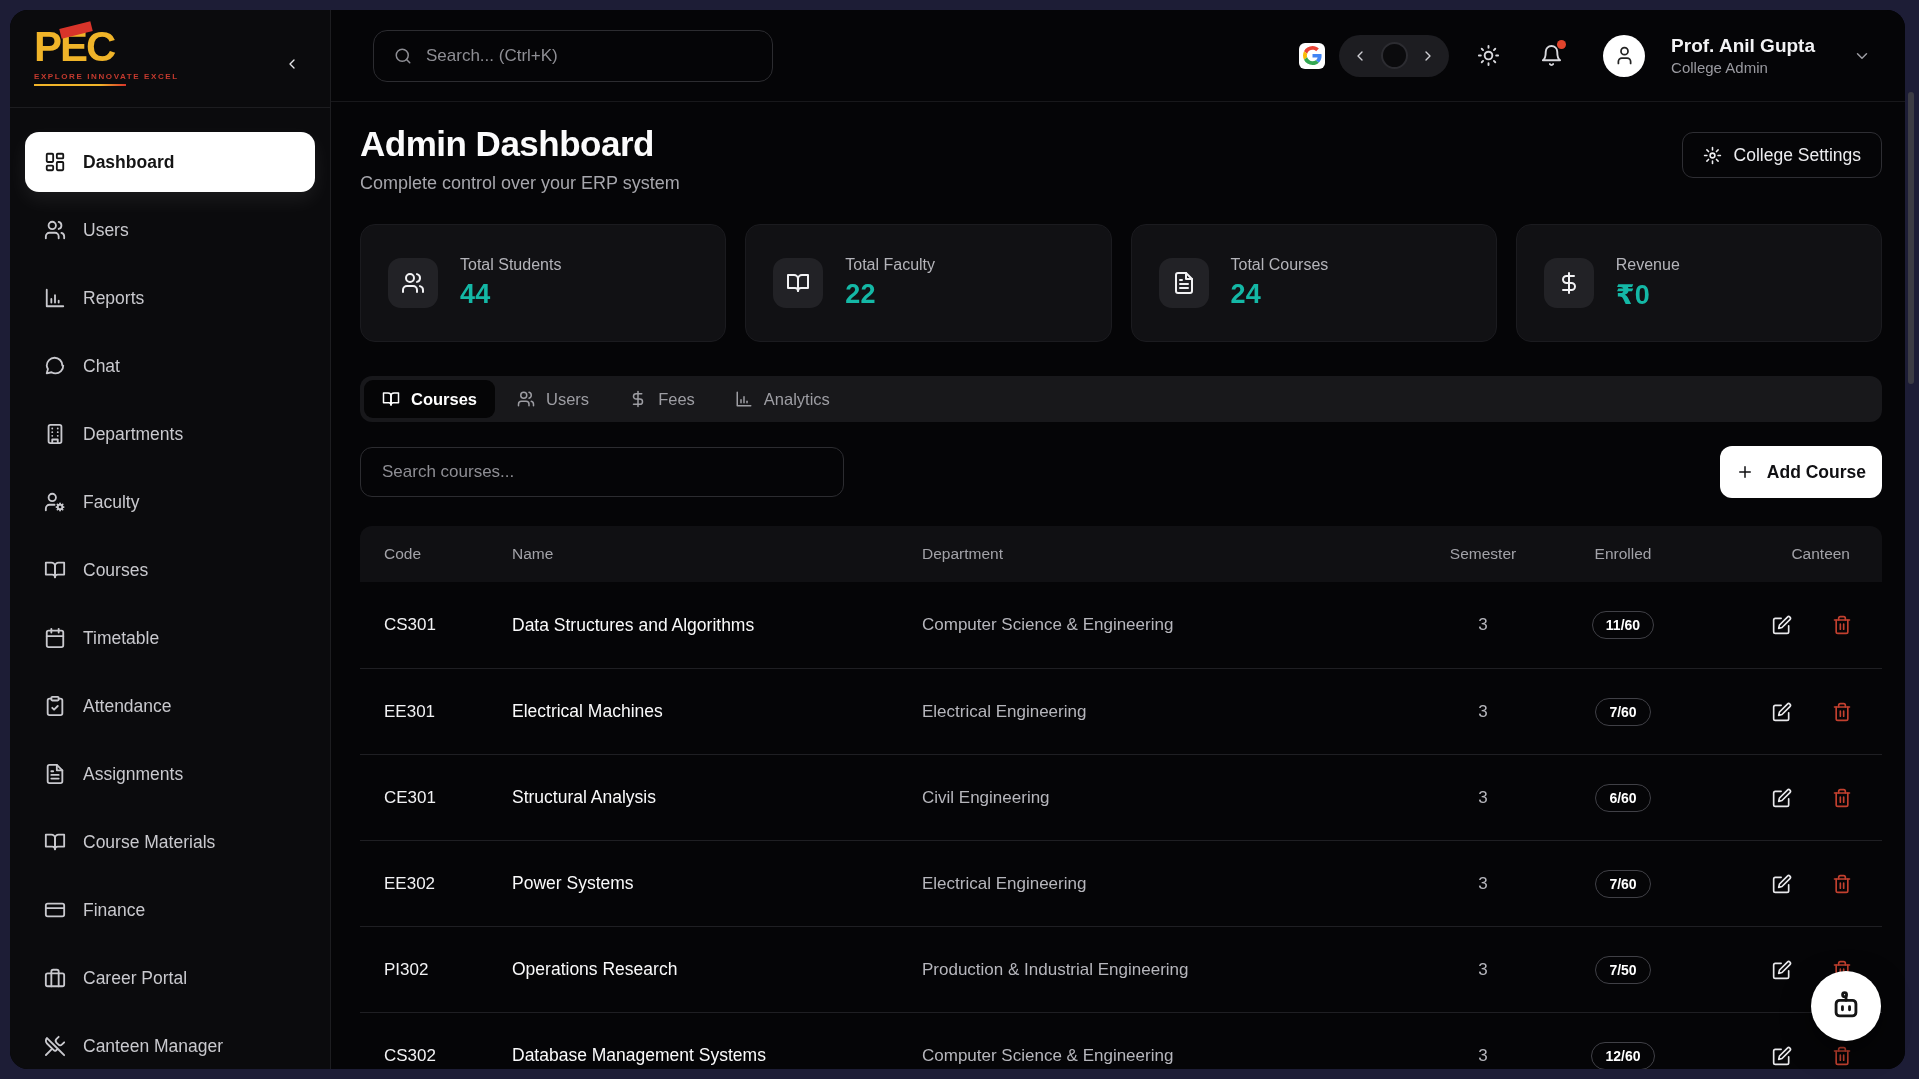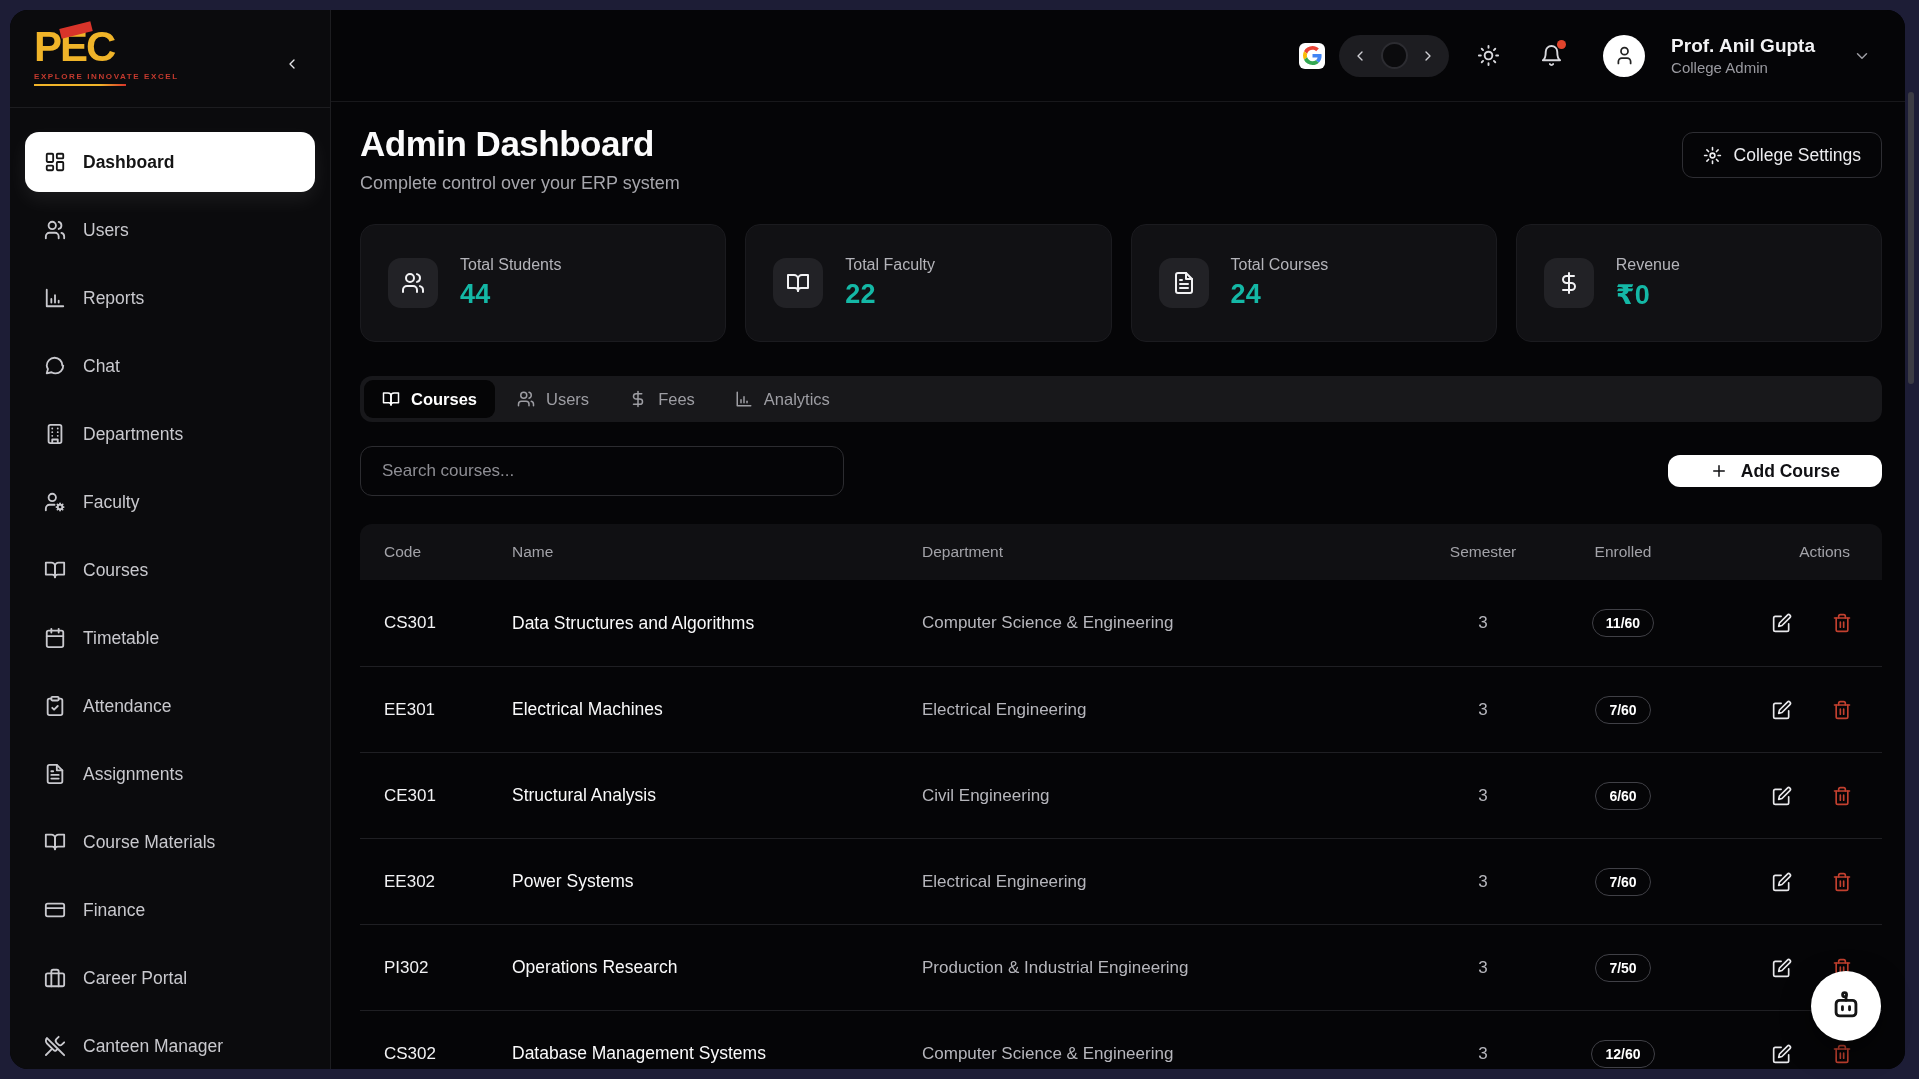--- a/index.html
+++ b/index.html
@@ -67,21 +67,21 @@
   .stat-label { font-size:16px; color:#b4b4ba; }
   .stat-value { font-size:27px; font-weight:800; color:#14b8a6; margin-top:5px; letter-spacing:.3px; }
   .tabs-bar { margin-top:34px; height:46px; background:#18181b; border-radius:12px; display:flex; align-items:center; gap:4px; padding:4px; }
   .tab { display:flex; align-items:center; gap:11px; height:38px; padding:0 18px; border-radius:9px; color:#9d9da3; font-size:16.5px; background:none; border:none; font-family:inherit; cursor:pointer; }
   .tab svg { width:18px; height:18px; }
   .tab.active { background:#050506; color:#fff; font-weight:700; }
   .toolbar { margin-top:24px; display:flex; align-items:center; justify-content:space-between; }
   .course-search { width:484px; height:50px; border:1px solid #2c2c30; border-radius:12px; display:flex; align-items:center; padding:0 21px; }
   .course-search input { width:100%; background:transparent; border:none; outline:none; color:#d2d2d6; font-size:17px; font-family:inherit; }
   .course-search input::placeholder { color:#8e8e94; }
-  .add-btn { height:32px; background:#fff; color:#101013; border:none; border-radius:12px; display:flex; align-items:center; gap:13px; padding:0 42px; font-size:17.5px; font-weight:600; font-family:inherit; cursor:pointer; }
+  .add-btn { height:52px; background:#fff; color:#101013; border:none; border-radius:12px; display:flex; align-items:center; gap:13px; padding:0 16px; font-size:17.5px; font-weight:600; font-family:inherit; cursor:pointer; }
   .add-btn svg { width:18px; height:18px; }
   
   .table { margin-top:28px; border-radius:12px 12px 0 0; overflow:hidden; }
   .thead, .trow { display:grid; grid-template-columns:128px 410px 1fr 110px 170px 150px; align-items:center; padding:0 24px; }
   .thead { height:56px; background:#101013; color:#a2a2a8; font-size:15.5px; }
   .th-sem, .cell-sem { text-align:center; }
   .th-enr, .cell-enr { text-align:center; }
   .th-act { text-align:right; padding-right:8px; }
   .trow { height:86px; }
   .trow + .trow { border-top:1px solid #1f1f23; }
@@ -269,20 +269,29 @@
           </span>
           <span>Canteen Manager</span>
         </div>
 
     </nav>
   </aside>
 
   <div class="main">
 
     <header class="topbar">
+      <div class="search-box">
+        <span class="icon">
+            <svg viewBox="0 0 24 24" fill="none" stroke="currentColor" stroke-width="2" stroke-linecap="round" stroke-linejoin="round" width="100%" height="100%">
+              <circle cx="11" cy="11" r="8"></circle>
+              <path d="m21 21-4.3-4.3"></path>
+            </svg>
+          </span>
+        <input type="text" placeholder="Search... (Ctrl+K)" style="">
+      </div>
       <div class="topbar-right">
         <div class="g-icon">
             <span>
               <svg viewBox="0 0 48 48" width="100%" height="100%">
                 <path fill="#EA4335" d="M24 9.5c3.54 0 6.71 1.22 9.21 3.6l6.85-6.85C35.9 2.38 30.47 0 24 0 14.62 0 6.51 5.38 2.56 13.22l7.98 6.19C12.43 13.72 17.74 9.5 24 9.5z"></path>
                 <path fill="#4285F4" d="M46.98 24.55c0-1.57-.15-3.09-.38-4.55H24v9.02h12.94c-.58 2.96-2.26 5.48-4.78 7.18l7.73 6c4.51-4.18 7.09-10.36 7.09-17.65z"></path>
                 <path fill="#FBBC05" d="M10.53 28.59c-.48-1.45-.76-2.99-.76-4.59s.27-3.14.76-4.59l-7.98-6.19C.92 16.46 0 20.12 0 24c0 3.88.92 7.54 2.56 10.78l7.97-6.19z"></path>
                 <path fill="#34A853" d="M24 48c6.48 0 11.93-2.13 15.89-5.81l-7.73-6c-2.15 1.45-4.92 2.3-8.16 2.3-6.26 0-11.57-4.22-13.47-9.91l-7.98 6.19C6.51 42.62 14.62 48 24 48z"></path>
               </svg>
             </span>
@@ -467,21 +476,21 @@
         </button>
       </div>
 
       <div class="table">
         <div class="thead">
           <span>Code</span>
           <span>Name</span>
           <span>Department</span>
           <span class="th-sem">Semester</span>
           <span class="th-enr">Enrolled</span>
-          <span class="th-act">Actions</span>
+          <span class="th-act">Canteen</span>
         </div>
 
           <div class="trow">
             <span class="cell-code">CS301</span>
             <span class="cell-name">Data Structures and Algorithms</span>
             <span class="cell-dept">Computer Science &amp; Engineering</span>
             <span class="cell-sem">3</span>
             <span class="cell-enr"><span class="badge">11/60</span></span>
             <span class="cell-act">
               <button class="act-btn edit-btn"><span><svg viewBox="0 0 24 24" fill="none" stroke="currentColor" stroke-width="2" stroke-linecap="round" stroke-linejoin="round" width="100%" height="100%">

